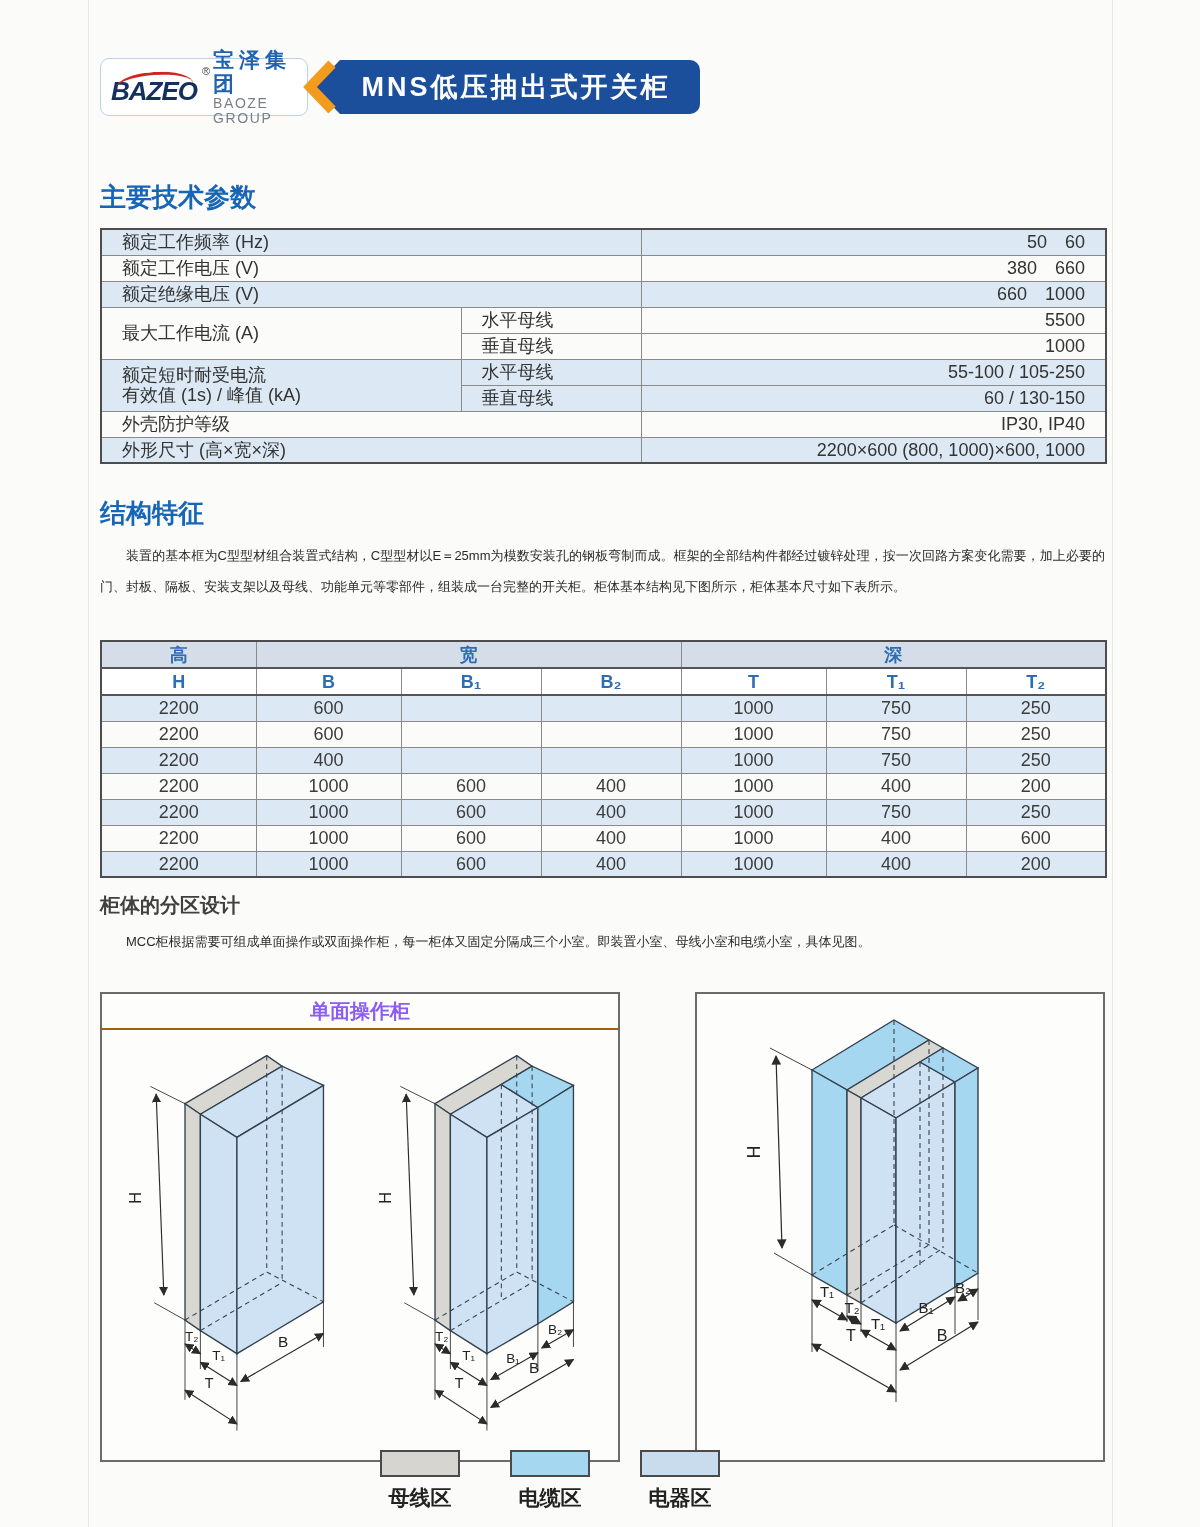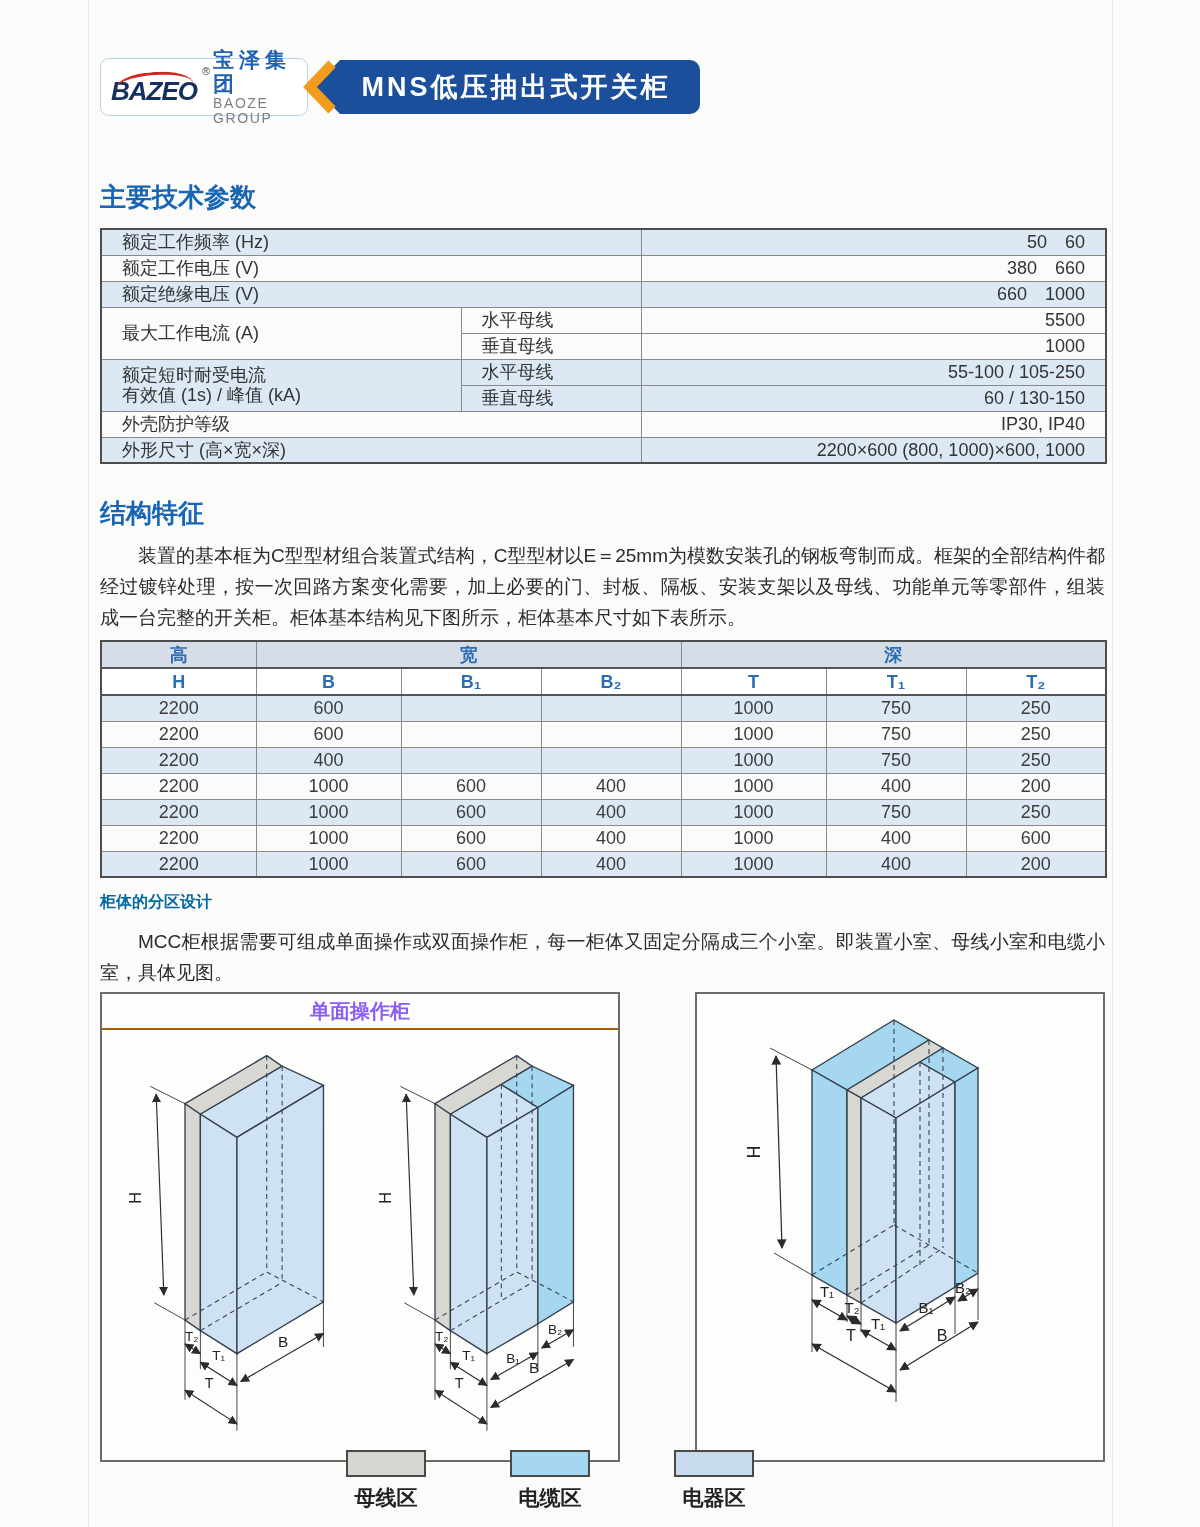--- a/index.html
+++ b/index.html
@@ -29,22 +29,22 @@
   .chevron { position:absolute; left:198px; top:2px; z-index:3; }
   .banner { position:absolute; left:214px; top:2px; width:386px; height:54px;
       background:#1b4e9b; border-radius:0 10px 10px 0;
       clip-path:polygon(26px 0%, 0% 50%, 26px 100%, 100% 100%, 100% 0%);
       display:flex; align-items:center; justify-content:center; }
   .banner-title { color:#ffffff; font-size:27px; font-weight:bold; letter-spacing:3px;
       padding-left:18px; }
 
   
   .sec-title { position:absolute; left:100px; color:#1766b5; font-weight:bold; font-size:26px; }
-  .sub-title { position:absolute; left:100px; color:#0369a1; font-weight:600; font-size:16px; }
-  .para { position:absolute; left:100px; width:1005px; font-size:19px; color:#2b2b2b;
+  .sub-title { position:absolute; left:100px; color:#404040; font-weight:600; font-size:20px; }
+  .para { position:absolute; left:100px; width:1005px; font-size:13px; color:#2b2b2b;
       line-height:31px; text-indent:2em; text-align:justify; }
 
   
   table { border-collapse:collapse; table-layout:fixed; }
   .spec-table { position:absolute; left:100px; top:228px; width:1005px;
       border:2px solid #4d4d4d; font-size:18px; color:#333; }
   .spec-table td { border:1px solid #8a8a8a; height:26px; padding:1px 20px; line-height:20px; }
   .spec-table td.lbl { text-align:left; }
   .spec-table td.sub { text-align:left; }
   .spec-table td.val { text-align:right; white-space:pre;margin-left:6px; }
@@ -62,21 +62,21 @@
   
   .diag-box { position:absolute; top:992px; border:2px solid #6b6b6b; background:#fdfdfc; }
   .diag-box.left  { left:100px; width:520px; height:470px; }
   .diag-box.right { left:695px; width:410px; height:470px; }
   .diag-head { height:36px; border-bottom:2px solid #a16207; display:flex;
       align-items:center; justify-content:center; font-size:20px; font-weight:bold; color:#8b5cf6; }
   .diag-body { display:flex; justify-content:center; align-items:flex-start; padding-top:4px; }
 
   
   .legend { position:absolute; left:0; top:1450px; width:1100px;
-      display:flex; justify-content:center; gap:68px; }
+      display:flex; justify-content:center; gap:34px; }
   .legend-item { width:96px; display:flex; flex-direction:column; align-items:center; }
   .legend-swatch { width:80px; height:27px; border:2px solid #4a4a4a; margin-bottom:7px; }
   .legend-label { font-size:21px; font-weight:600; color:#222; }
 
   svg text { font-family:"Liberation Sans","DejaVu Sans",sans-serif; fill:#222; }
 </style>
 </head>
 <body>
 
 <div class="page">

